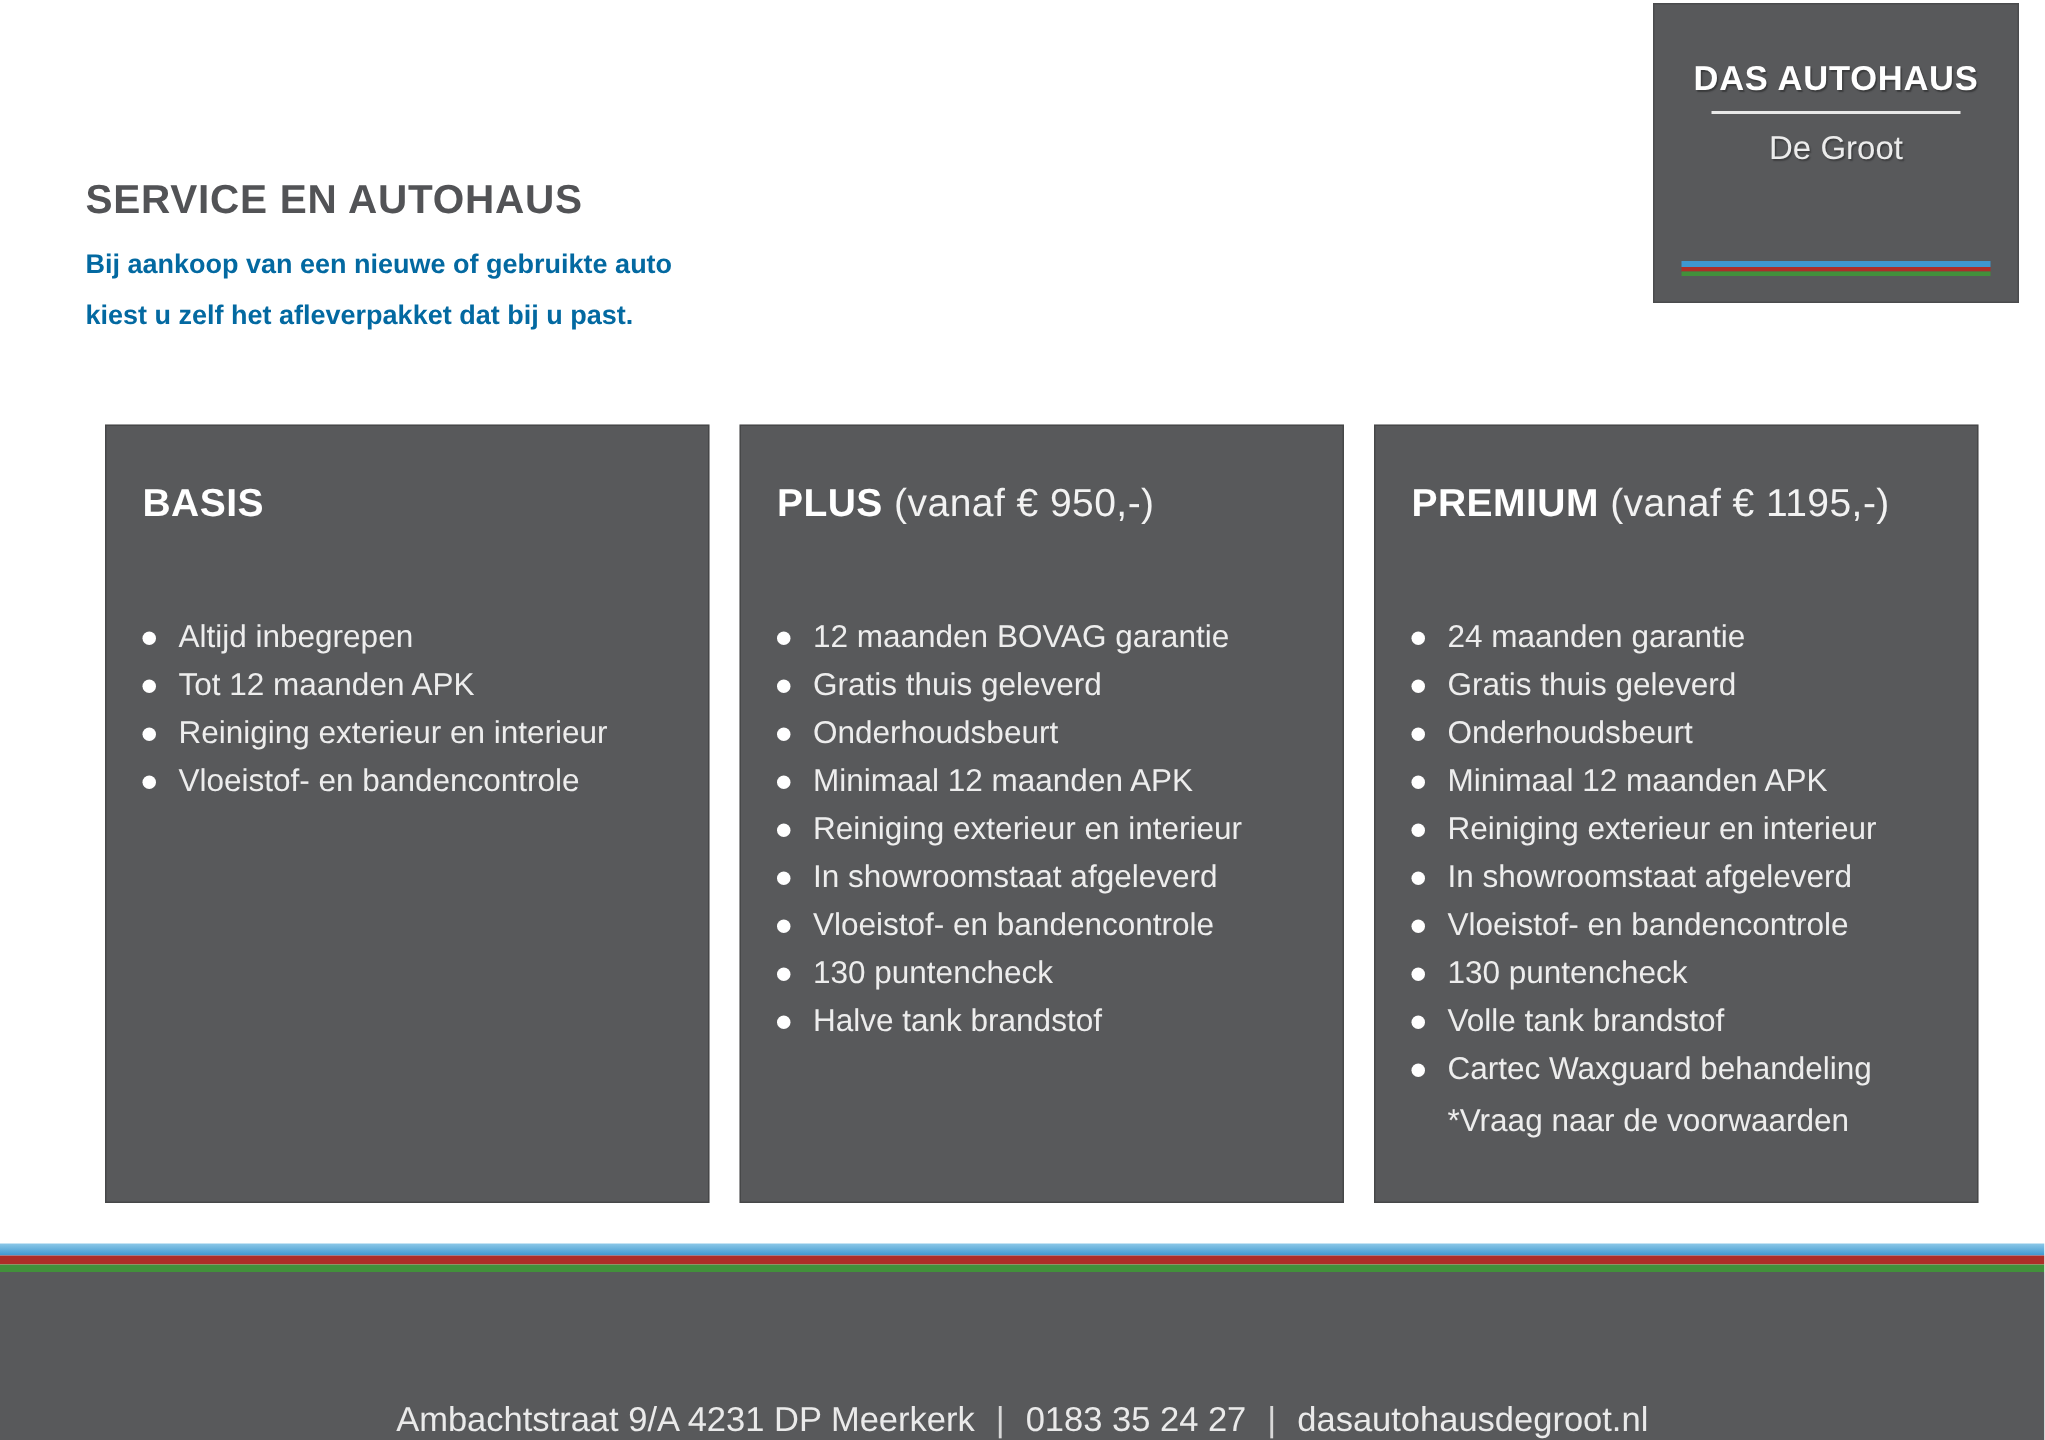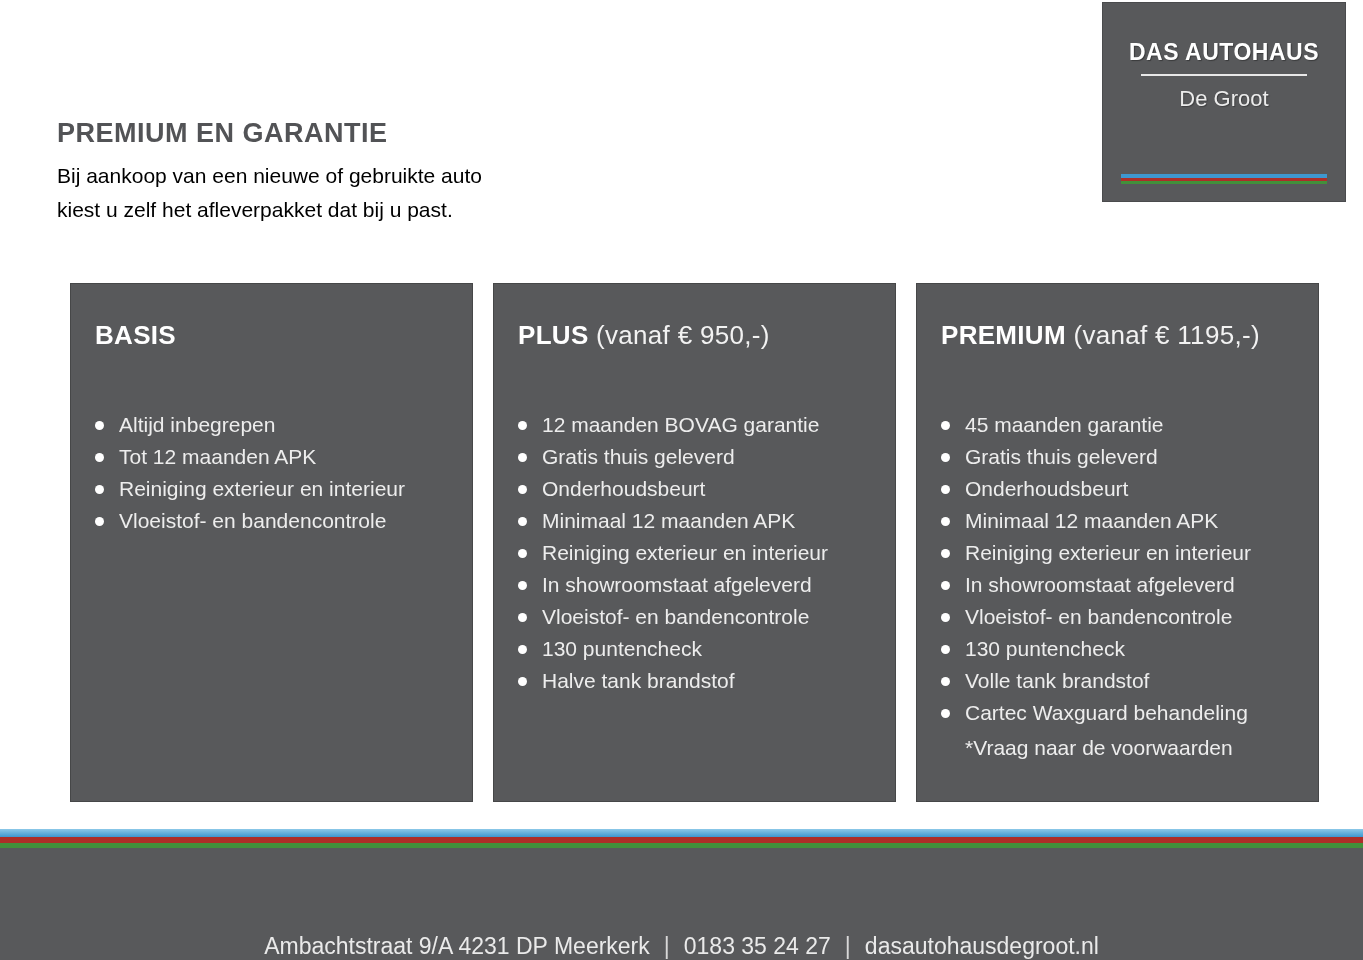--- a/index.html
+++ b/index.html
@@ -18,21 +18,21 @@
   }
   .page { position: absolute; inset: 0; }
 
   
   .intro { position: absolute; left: 57px; top: 118px; width: 620px; }
   .intro h1 {
     font-size: 27px; font-weight: bold; color: #525356;
     letter-spacing: 0.5px; margin-bottom: 10px;
   }
   .intro .sub {
-    font-size: 21px; color: #000000; line-height: 34px; font-weight: normal;
+    font-size: 18px; color: #0369a1; line-height: 34px; font-weight: bold;
   }
 
   
   .logo-box {
     position: absolute; left: 1102px; top: 2px; width: 244px; height: 200px;
     background: var(--panel-gray);
     border: 1px solid rgba(0,0,0,0.15);
     text-align: center;
   }
   .logo-box .brand {
@@ -93,21 +93,21 @@
     font-size: 23px; color: #eaeaea;
   }
   .footer .bar .sep { margin: 0 14px; color: #d8d8d8; }
 </style>
 </head>
 <body>
 
 <div class="page">
 
   <div class="intro">
-    <h1>PREMIUM EN GARANTIE</h1>
+    <h1>SERVICE EN AUTOHAUS</h1>
     <div class="sub">
       <div>Bij aankoop van een nieuwe of gebruikte auto</div>
       <div>kiest u zelf het afleverpakket dat bij u past.</div>
     </div>
   </div>
 
   <div class="logo-box">
     <div class="brand">DAS AUTOHAUS</div>
     <div class="brand-rule"></div>
     <div class="dealer">De Groot</div>
@@ -184,21 +184,21 @@
           </li>
         </ul>
 
     </div>
 
     <div class="card premium">
       <h2><span>PREMIUM</span> <span class="price">(vanaf € 1195,-)</span></h2>
       <ul>
           <li>
             <span class="bullet"></span>
-            <span>45 maanden garantie</span>
+            <span>24 maanden garantie</span>
           </li>
           <li>
             <span class="bullet"></span>
             <span>Gratis thuis geleverd</span>
           </li>
           <li>
             <span class="bullet"></span>
             <span>Onderhoudsbeurt</span>
           </li>
           <li>

